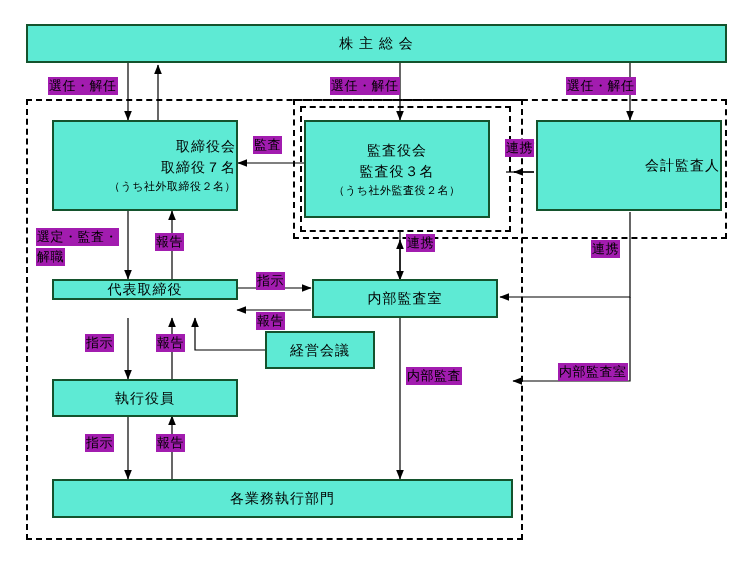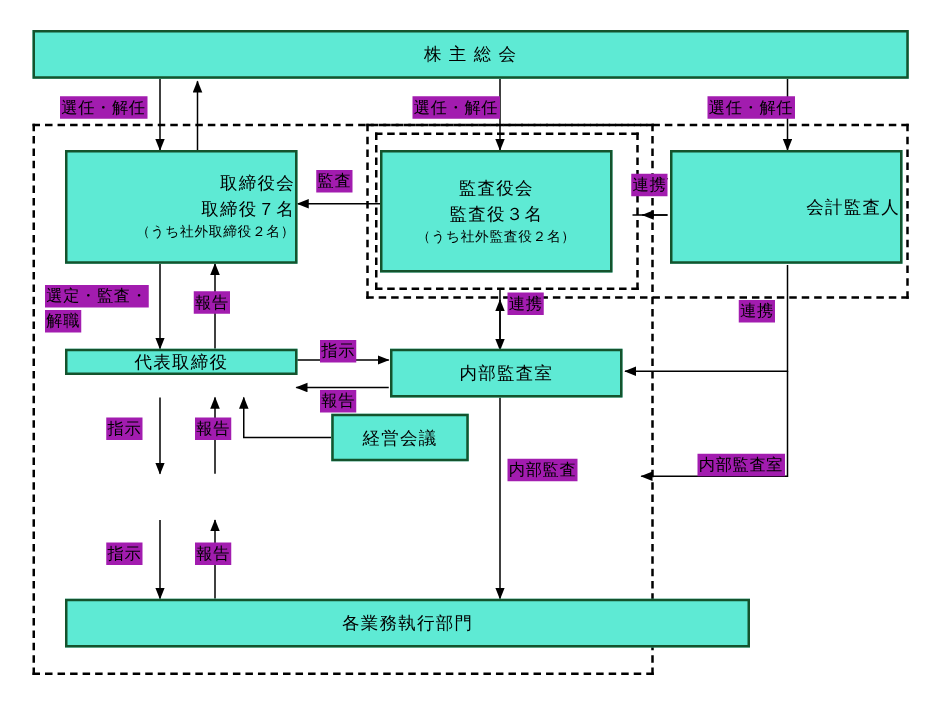--- a/index.html
+++ b/index.html
@@ -132,22 +132,25 @@
   </div>
 
   <div class="box" style="left:312px;top:279px;width:186px;height:39px;">
     <span class="l1">内部監査室</span>
   </div>
 
   <div class="box" style="left:265px;top:331px;width:110px;height:38px;">
     <span class="l1">経営会議</span>
   </div>
 
+  <div class="box" style="left:52px;top:379px;width:186px;height:38px;">
+    <span class="l1">執行役員</span>
+  </div>
 
-  <div class="box" style="left:52px;top:479px;width:548px;height:39px;">
+  <div class="box" style="left:52px;top:479px;width:461px;height:39px;">
     <span class="l1">各業務執行部門</span>
   </div>
 
   <div class="lbl" style="left:48px;top:77px;">選任・解任</div>
   <div class="lbl" style="left:330px;top:77px;">選任・解任</div>
   <div class="lbl" style="left:566px;top:77px;">選任・解任</div>
 
   <div class="lbl" style="left:253px;top:136px;font-family:Liberation Serif, serif;">監査</div>
   <div class="lbl" style="left:505px;top:139px;">連携</div>
 

